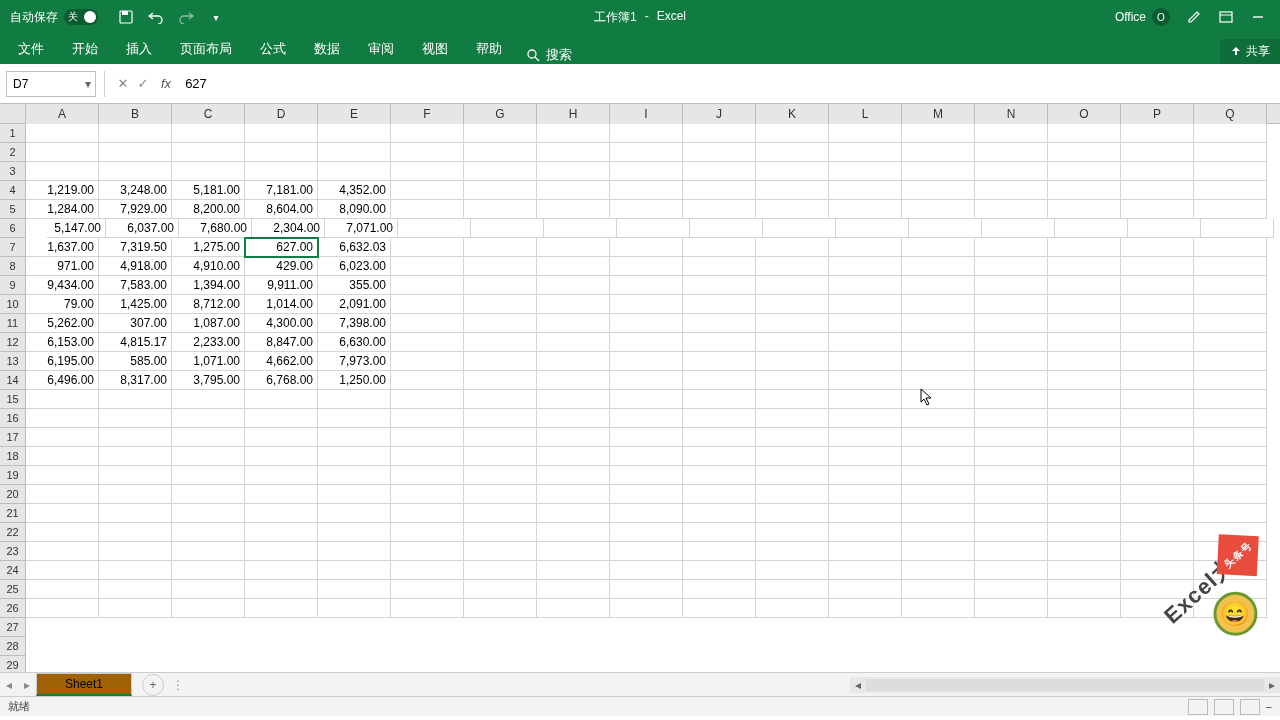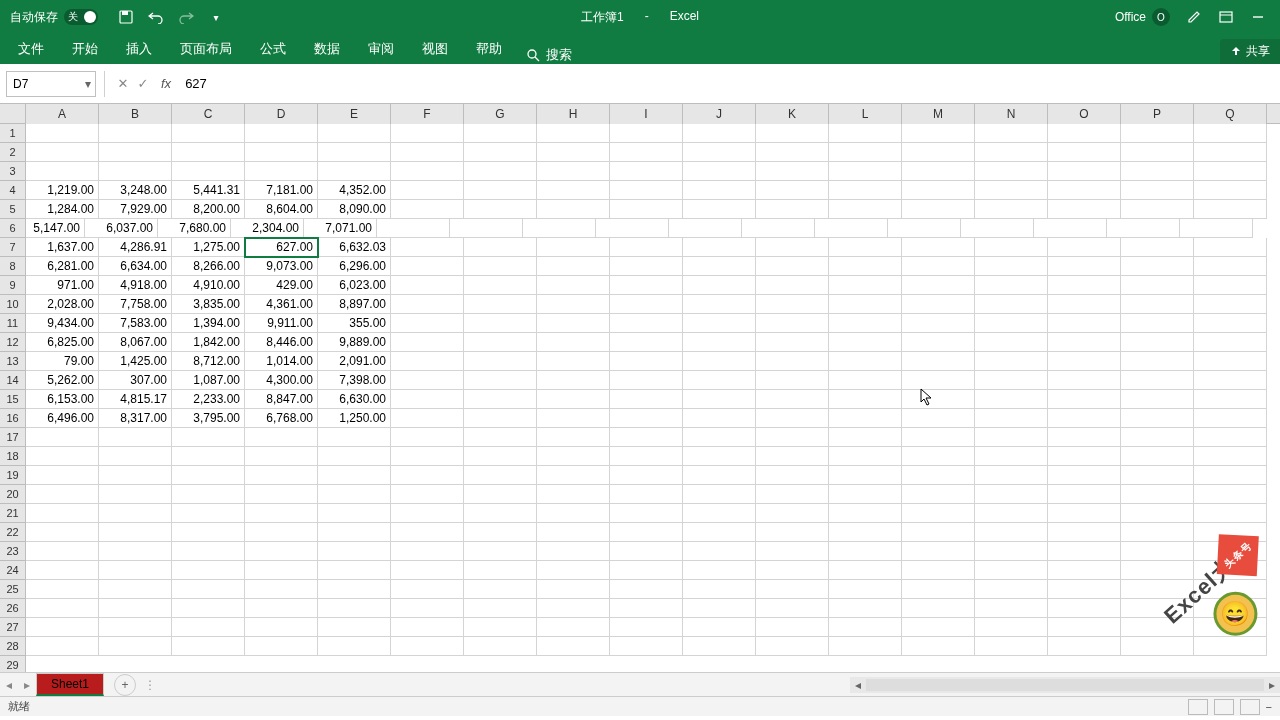--- a/index.html
+++ b/index.html
@@ -6,21 +6,21 @@
 body { width: 1280px; height: 720px; overflow: hidden; background: #fff; position: relative; }
 
 
 .title-bar { height: 34px; background: #107c41; display: flex; align-items: center; color: #fff; font-size: 12px; position: relative; }
 .autosave { display: flex; align-items: center; gap: 6px; padding: 0 10px; }
 .toggle { width: 34px; height: 16px; background: #0a5c30; border-radius: 8px; position: relative; display: flex; align-items: center; }
 .toggle-knob { width: 12px; height: 12px; background: #fff; border-radius: 50%; position: absolute; right: 2px; }
 .toggle-label-off { position: absolute; left: 4px; font-size: 10px; }
 .qat { display: flex; align-items: center; gap: 14px; padding-left: 10px; }
 .qat-icon { width: 16px; height: 16px; display: flex; align-items: center; justify-content: center; cursor: pointer; }
-.title-center { position: absolute; left: 50%; transform: translateX(-50%); display: flex; gap: 21px; font-size: 12px; }
+.title-center { position: absolute; left: 50%; transform: translateX(-50%); display: flex; gap: 8px; font-size: 12px; }
 .title-right { margin-left: auto; display: flex; align-items: center; gap: 16px; padding-right: 14px; }
 .office-badge { display: flex; align-items: center; gap: 6px; font-size: 12px; }
 .badge-circle { width: 18px; height: 18px; border-radius: 50%; background: #0a5c30; display: flex; align-items: center; justify-content: center; font-size: 10px; }
 .win-btn { width: 16px; height: 16px; cursor: pointer; display: flex; align-items: center; justify-content: center; }
 
 
 .ribbon-tabs { height: 30px; background: #107c41; display: flex; align-items: flex-end; color: #fff; font-size: 13px; padding-left: 4px; }
 .ribbon-tab { padding: 6px 14px; cursor: pointer; }
 .search-area { display: flex; align-items: center; gap: 6px; margin-left: 10px; }
 .share-btn { margin-left: auto; background: #0e6d39; padding: 4px 10px; display: flex; align-items: center; gap: 4px; font-size: 12px; border-top-left-radius: 4px; }
@@ -46,21 +46,21 @@
 .cell-row { display: flex; height: 19px; }
 .cell { height: 19px; border-right: 1px solid #d4d4d4; border-bottom: 1px solid #d4d4d4; font-size: 12px; text-align: right; padding-right: 4px; line-height: 19px; overflow: hidden; white-space: nowrap; cursor: cell; }
 .cell.selected { outline: 2px solid #107c41; outline-offset: -1px; z-index: 2; position: relative; }
 
 
 .cursor { position: absolute; left: 920px; top: 284px; width: 14px; height: 18px; pointer-events: none; z-index: 50; }
 
 
 .sheet-bar { height: 24px; background: #f3f3f3; border-top: 1px solid #ccc; display: flex; align-items: center; font-size: 12px; }
 .sheet-nav { width: 18px; text-align: center; color: #888; cursor: pointer; }
-.sheet-tab { padding: 3px 14px; background: #b91c1c; border: 1px solid #ccc; border-bottom: 2px solid #107c41; cursor: pointer; }
+.sheet-tab { padding: 3px 28px; background: #a16207; border: 1px solid #ccc; border-bottom: 2px solid #107c41; cursor: pointer; }
 .add-sheet { width: 22px; height: 22px; border: 1px solid #ccc; border-radius: 50%; margin-left: 10px; text-align: center; line-height: 20px; color: #666; cursor: pointer; }
 .hscroll { margin-left: auto; width: 430px; height: 16px; background: #e8e8e8; display: flex; align-items: center; }
 .hs-btn { width: 16px; text-align: center; color: #666; cursor: pointer; }
 .hs-track { flex: 1; height: 12px; background: #ddd; position: relative; }
 
 
 .status-bar { height: 20px; background: #f3f3f3; border-top: 1px solid #ccc; display: flex; align-items: center; font-size: 11px; color: #444; padding: 0 8px; }
 .status-right { margin-left: auto; display: flex; align-items: center; gap: 6px; }
 .view-btn { width: 20px; height: 16px; border: 1px solid #bbb; cursor: pointer; }
 
@@ -276,21 +276,21 @@
           <div class="cell" style="width: 73px;"></div>
           <div class="cell" style="width: 73px;"></div>
           <div class="cell" style="width: 73px;"></div>
           <div class="cell" style="width: 73px;"></div>
           <div class="cell" style="width: 73px;"></div>
           <div class="cell" style="width: 73px;"></div>
         </div>
         <div class="cell-row">
           <div class="cell" style="width: 73px;">1,219.00</div>
           <div class="cell" style="width: 73px;">3,248.00</div>
-          <div class="cell" style="width: 73px;">5,441.31</div>
+          <div class="cell" style="width: 73px;">5,181.00</div>
           <div class="cell" style="width: 73px;">7,181.00</div>
           <div class="cell" style="width: 73px;">4,352.00</div>
           <div class="cell" style="width: 73px;"></div>
           <div class="cell" style="width: 73px;"></div>
           <div class="cell" style="width: 73px;"></div>
           <div class="cell" style="width: 73px;"></div>
           <div class="cell" style="width: 73px;"></div>
           <div class="cell" style="width: 73px;"></div>
           <div class="cell" style="width: 73px;"></div>
           <div class="cell" style="width: 73px;"></div>
@@ -312,63 +312,44 @@
           <div class="cell" style="width: 73px;"></div>
           <div class="cell" style="width: 73px;"></div>
           <div class="cell" style="width: 73px;"></div>
           <div class="cell" style="width: 73px;"></div>
           <div class="cell" style="width: 73px;"></div>
           <div class="cell" style="width: 73px;"></div>
           <div class="cell" style="width: 73px;"></div>
           <div class="cell" style="width: 73px;"></div>
         </div>
         <div class="cell-row">
-          <div class="cell" style="width: 59px;">5,147.00</div>
+          <div class="cell" style="width: 59px; margin-left: 21px;">5,147.00</div>
           <div class="cell" style="width: 73px;">6,037.00</div>
           <div class="cell" style="width: 73px;">7,680.00</div>
           <div class="cell" style="width: 73px;">2,304.00</div>
           <div class="cell" style="width: 73px;">7,071.00</div>
           <div class="cell" style="width: 73px;"></div>
           <div class="cell" style="width: 73px;"></div>
           <div class="cell" style="width: 73px;"></div>
           <div class="cell" style="width: 73px;"></div>
           <div class="cell" style="width: 73px;"></div>
           <div class="cell" style="width: 73px;"></div>
           <div class="cell" style="width: 73px;"></div>
           <div class="cell" style="width: 73px;"></div>
           <div class="cell" style="width: 73px;"></div>
           <div class="cell" style="width: 73px;"></div>
           <div class="cell" style="width: 73px;"></div>
           <div class="cell" style="width: 73px;"></div>
         </div>
         <div class="cell-row">
           <div class="cell" style="width: 73px;">1,637.00</div>
-          <div class="cell" style="width: 73px;">4,286.91</div>
+          <div class="cell" style="width: 73px;">7,319.50</div>
           <div class="cell" style="width: 73px;">1,275.00</div>
           <div class="cell selected" style="width: 73px;">627.00</div>
           <div class="cell" style="width: 73px;">6,632.03</div>
-          <div class="cell" style="width: 73px;"></div>
-          <div class="cell" style="width: 73px;"></div>
-          <div class="cell" style="width: 73px;"></div>
-          <div class="cell" style="width: 73px;"></div>
-          <div class="cell" style="width: 73px;"></div>
-          <div class="cell" style="width: 73px;"></div>
-          <div class="cell" style="width: 73px;"></div>
-          <div class="cell" style="width: 73px;"></div>
-          <div class="cell" style="width: 73px;"></div>
-          <div class="cell" style="width: 73px;"></div>
-          <div class="cell" style="width: 73px;"></div>
-          <div class="cell" style="width: 73px;"></div>
-        </div>
-        <div class="cell-row">
-          <div class="cell" style="width: 73px;">6,281.00</div>
-          <div class="cell" style="width: 73px;">6,634.00</div>
-          <div class="cell" style="width: 73px;">8,266.00</div>
-          <div class="cell" style="width: 73px;">9,073.00</div>
-          <div class="cell" style="width: 73px;">6,296.00</div>
           <div class="cell" style="width: 73px;"></div>
           <div class="cell" style="width: 73px;"></div>
           <div class="cell" style="width: 73px;"></div>
           <div class="cell" style="width: 73px;"></div>
           <div class="cell" style="width: 73px;"></div>
           <div class="cell" style="width: 73px;"></div>
           <div class="cell" style="width: 73px;"></div>
           <div class="cell" style="width: 73px;"></div>
           <div class="cell" style="width: 73px;"></div>
           <div class="cell" style="width: 73px;"></div>
@@ -388,77 +369,39 @@
           <div class="cell" style="width: 73px;"></div>
           <div class="cell" style="width: 73px;"></div>
           <div class="cell" style="width: 73px;"></div>
           <div class="cell" style="width: 73px;"></div>
           <div class="cell" style="width: 73px;"></div>
           <div class="cell" style="width: 73px;"></div>
           <div class="cell" style="width: 73px;"></div>
           <div class="cell" style="width: 73px;"></div>
         </div>
         <div class="cell-row">
-          <div class="cell" style="width: 73px;">2,028.00</div>
-          <div class="cell" style="width: 73px;">7,758.00</div>
-          <div class="cell" style="width: 73px;">3,835.00</div>
-          <div class="cell" style="width: 73px;">4,361.00</div>
-          <div class="cell" style="width: 73px;">8,897.00</div>
-          <div class="cell" style="width: 73px;"></div>
-          <div class="cell" style="width: 73px;"></div>
-          <div class="cell" style="width: 73px;"></div>
-          <div class="cell" style="width: 73px;"></div>
-          <div class="cell" style="width: 73px;"></div>
-          <div class="cell" style="width: 73px;"></div>
-          <div class="cell" style="width: 73px;"></div>
-          <div class="cell" style="width: 73px;"></div>
-          <div class="cell" style="width: 73px;"></div>
-          <div class="cell" style="width: 73px;"></div>
-          <div class="cell" style="width: 73px;"></div>
-          <div class="cell" style="width: 73px;"></div>
-        </div>
-        <div class="cell-row">
           <div class="cell" style="width: 73px;">9,434.00</div>
           <div class="cell" style="width: 73px;">7,583.00</div>
           <div class="cell" style="width: 73px;">1,394.00</div>
           <div class="cell" style="width: 73px;">9,911.00</div>
           <div class="cell" style="width: 73px;">355.00</div>
           <div class="cell" style="width: 73px;"></div>
           <div class="cell" style="width: 73px;"></div>
           <div class="cell" style="width: 73px;"></div>
           <div class="cell" style="width: 73px;"></div>
           <div class="cell" style="width: 73px;"></div>
           <div class="cell" style="width: 73px;"></div>
           <div class="cell" style="width: 73px;"></div>
           <div class="cell" style="width: 73px;"></div>
           <div class="cell" style="width: 73px;"></div>
           <div class="cell" style="width: 73px;"></div>
           <div class="cell" style="width: 73px;"></div>
           <div class="cell" style="width: 73px;"></div>
         </div>
         <div class="cell-row">
-          <div class="cell" style="width: 73px;">6,825.00</div>
-          <div class="cell" style="width: 73px;">8,067.00</div>
-          <div class="cell" style="width: 73px;">1,842.00</div>
-          <div class="cell" style="width: 73px;">8,446.00</div>
-          <div class="cell" style="width: 73px;">9,889.00</div>
-          <div class="cell" style="width: 73px;"></div>
-          <div class="cell" style="width: 73px;"></div>
-          <div class="cell" style="width: 73px;"></div>
-          <div class="cell" style="width: 73px;"></div>
-          <div class="cell" style="width: 73px;"></div>
-          <div class="cell" style="width: 73px;"></div>
-          <div class="cell" style="width: 73px;"></div>
-          <div class="cell" style="width: 73px;"></div>
-          <div class="cell" style="width: 73px;"></div>
-          <div class="cell" style="width: 73px;"></div>
-          <div class="cell" style="width: 73px;"></div>
-          <div class="cell" style="width: 73px;"></div>
-        </div>
-        <div class="cell-row">
           <div class="cell" style="width: 73px;">79.00</div>
           <div class="cell" style="width: 73px;">1,425.00</div>
           <div class="cell" style="width: 73px;">8,712.00</div>
           <div class="cell" style="width: 73px;">1,014.00</div>
           <div class="cell" style="width: 73px;">2,091.00</div>
           <div class="cell" style="width: 73px;"></div>
           <div class="cell" style="width: 73px;"></div>
           <div class="cell" style="width: 73px;"></div>
           <div class="cell" style="width: 73px;"></div>
           <div class="cell" style="width: 73px;"></div>
@@ -488,20 +431,39 @@
           <div class="cell" style="width: 73px;"></div>
           <div class="cell" style="width: 73px;"></div>
           <div class="cell" style="width: 73px;"></div>
         </div>
         <div class="cell-row">
           <div class="cell" style="width: 73px;">6,153.00</div>
           <div class="cell" style="width: 73px;">4,815.17</div>
           <div class="cell" style="width: 73px;">2,233.00</div>
           <div class="cell" style="width: 73px;">8,847.00</div>
           <div class="cell" style="width: 73px;">6,630.00</div>
+          <div class="cell" style="width: 73px;"></div>
+          <div class="cell" style="width: 73px;"></div>
+          <div class="cell" style="width: 73px;"></div>
+          <div class="cell" style="width: 73px;"></div>
+          <div class="cell" style="width: 73px;"></div>
+          <div class="cell" style="width: 73px;"></div>
+          <div class="cell" style="width: 73px;"></div>
+          <div class="cell" style="width: 73px;"></div>
+          <div class="cell" style="width: 73px;"></div>
+          <div class="cell" style="width: 73px;"></div>
+          <div class="cell" style="width: 73px;"></div>
+          <div class="cell" style="width: 73px;"></div>
+        </div>
+        <div class="cell-row">
+          <div class="cell" style="width: 73px;">6,195.00</div>
+          <div class="cell" style="width: 73px;">585.00</div>
+          <div class="cell" style="width: 73px;">1,071.00</div>
+          <div class="cell" style="width: 73px;">4,662.00</div>
+          <div class="cell" style="width: 73px;">7,973.00</div>
           <div class="cell" style="width: 73px;"></div>
           <div class="cell" style="width: 73px;"></div>
           <div class="cell" style="width: 73px;"></div>
           <div class="cell" style="width: 73px;"></div>
           <div class="cell" style="width: 73px;"></div>
           <div class="cell" style="width: 73px;"></div>
           <div class="cell" style="width: 73px;"></div>
           <div class="cell" style="width: 73px;"></div>
           <div class="cell" style="width: 73px;"></div>
           <div class="cell" style="width: 73px;"></div>

